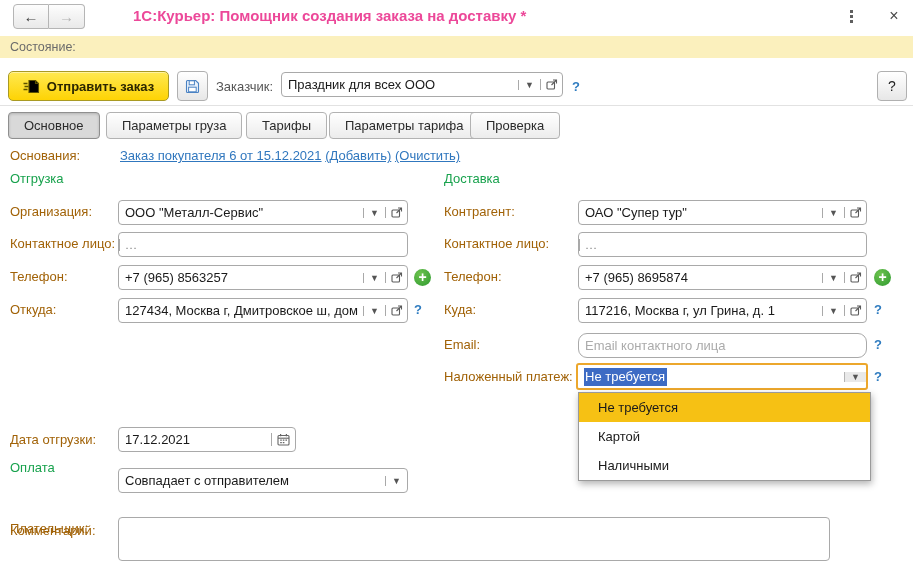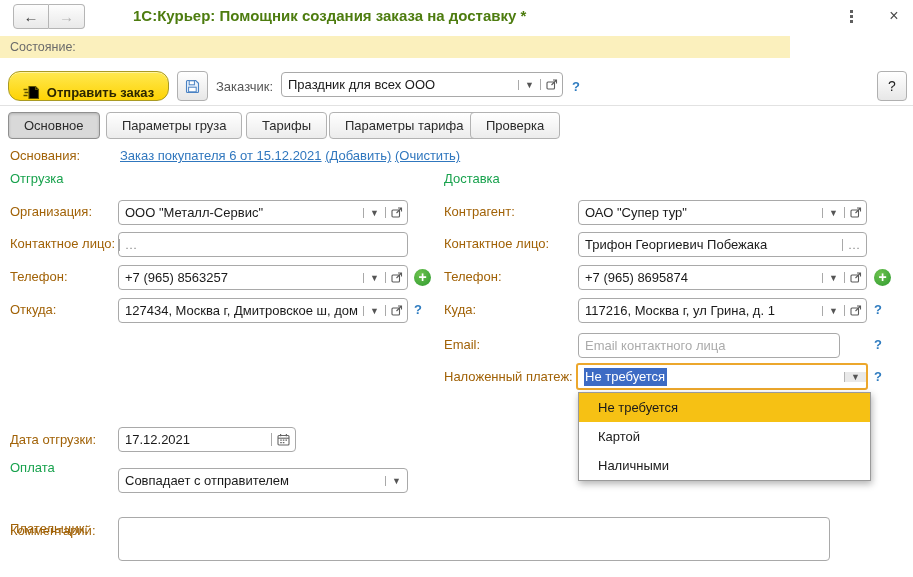--- a/index.html
+++ b/index.html
@@ -6,36 +6,36 @@
   .app{position:relative;width:913px;height:577px;background:#fff;overflow:hidden;
        font-family:"Liberation Sans",sans-serif;font-size:13px;color:#1a1a1a;}
 
   
   .titlebar{position:absolute;left:0;top:0;width:913px;height:36px;background:#fff;}
   .navgrp{position:absolute;left:13px;top:4px;display:flex;}
   .navbtn{width:36px;height:25px;border:1px solid #b5b5b5;background:linear-gradient(#fdfdfd,#e9e9e9);
           display:flex;align-items:center;justify-content:center;font-size:15px;box-sizing:border-box;cursor:pointer;}
   .navbtn.back{border-radius:4px 0 0 4px;color:#3c3c3c;font-weight:bold;}
   .navbtn.fwd{border-radius:0 4px 4px 0;border-left:none;color:#b3b3b3;font-weight:bold;}
-  .wtitle{position:absolute;left:133px;top:7px;font-size:15px;font-weight:bold;color:#4d7c0f;}
+  .wtitle{position:absolute;left:133px;top:7px;font-size:15px;font-weight:bold;color:#ec4899;}
   .morebtn{position:absolute;left:845px;top:9px;width:14px;height:16px;cursor:pointer;}
   .morebtn i{position:absolute;left:5px;top:1px;width:3px;height:3px;background:#5f5f5f;
              box-shadow:0 5px 0 #5f5f5f,0 10px 0 #5f5f5f;}
   .closebtn{position:absolute;left:884px;top:5px;width:20px;height:22px;text-align:center;
             font-size:16px;color:#4a4a4a;cursor:pointer;line-height:22px;}
 
   
-  .statusbar{position:absolute;left:0;top:36px;width:790px;height:22px;background:#fbf0bd;}
+  .statusbar{position:absolute;left:0;top:36px;width:913px;height:22px;background:#fbf0bd;}
   .statusbar .sl{position:absolute;left:10px;top:4px;color:#6b6b6b;font-size:12.5px;}
   .statusbar .sv{position:absolute;left:63px;top:4px;font-weight:bold;color:#1a1a1a;font-size:12.5px;margin-top:48px;}
 
   
   .btn-send{position:absolute;left:8px;top:71px;width:161px;height:30px;box-sizing:border-box;
-            background:linear-gradient(#ffe951,#fed304);border:1px solid #a99a23;border-radius:12px;
-            display:flex;align-items:flex-end;justify-content:center;gap:7px;font-weight:bold;
+            background:linear-gradient(#ffe951,#fed304);border:1px solid #a99a23;border-radius:5px;
+            display:flex;align-items:center;justify-content:center;gap:7px;font-weight:bold;
             font-size:13px;color:#2b2600;cursor:pointer;box-shadow:inset 0 1px 0 #fff3a0;}
   .btn-save{position:absolute;left:177px;top:71px;width:31px;height:30px;box-sizing:border-box;
             background:linear-gradient(#ffffff,#e7e7e7);border:1px solid #b0b0b0;border-radius:4px;
             display:flex;align-items:center;justify-content:center;cursor:pointer;}
   .tb-label{position:absolute;left:216px;top:79px;color:#555;}
   .btn-help{position:absolute;left:877px;top:71px;width:30px;height:30px;box-sizing:border-box;
             background:linear-gradient(#ffffff,#e7e7e7);border:1px solid #b0b0b0;border-radius:4px;
             display:flex;align-items:center;justify-content:center;font-size:14px;color:#222;cursor:pointer;}
   .sep{position:absolute;left:0;top:105px;width:913px;height:1px;background:#e2e2e2;}
 
@@ -233,21 +233,20 @@
     <div class="seg">
       <svg width="12" height="11" viewBox="0 0 12 11">
         <rect x="1" y="3" width="7.5" height="7" rx="1" fill="none" stroke="#5a5a5a" stroke-width="1.1"></rect>
         <path d="M5.5 6 L10.5 1 M7 1 h3.5 v3.5" fill="none" stroke="#5a5a5a" stroke-width="1.1"></path>
       </svg>
     </div>
   </div>
 
   <span class="lbl" style="left:444px;top:236px;">Контактное лицо:</span>
   <div class="fg" style="left:578px;top:232px;width:289px;">
-    <div class="tx">Трифон Георгиевич Побежака</div>
     <div class="seg wide">
         <span>...</span>
       </div>
   </div>
 
   <span class="lbl" style="left:444px;top:269px;">Телефон:</span>
   <div class="fg" style="left:578px;top:265px;width:289px;">
     <div class="tx">+7 (965) 8695874</div>
     <div class="seg">
         <span>▼</span>
@@ -270,21 +269,21 @@
     <div class="seg">
       <svg width="12" height="11" viewBox="0 0 12 11">
         <rect x="1" y="3" width="7.5" height="7" rx="1" fill="none" stroke="#5a5a5a" stroke-width="1.1"></rect>
         <path d="M5.5 6 L10.5 1 M7 1 h3.5 v3.5" fill="none" stroke="#5a5a5a" stroke-width="1.1"></path>
       </svg>
     </div>
   </div>
   <span class="qh" style="left:874px;top:302px;">?</span>
 
   <span class="lbl" style="left:444px;top:337px;">Email:</span>
-  <div class="fg" style="left:578px;top:333px;width:262px;">
+  <div class="fg" style="left:578px;top:333px;width:289px;border-radius:9px;">
     <input type="text" placeholder="Email контактного лица" style="">
   </div>
   <span class="qh" style="left:874px;top:337px;">?</span>
 
   <span class="lbl" style="left:444px;top:369px;">Наложенный платеж:</span>
   <div class="fg cod" style="left:576px;top:363px;width:292px;">
     <div class="tx"><span class="seltext">Не требуется</span></div>
     <div class="seg">
         <span>▼</span>
       </div>

